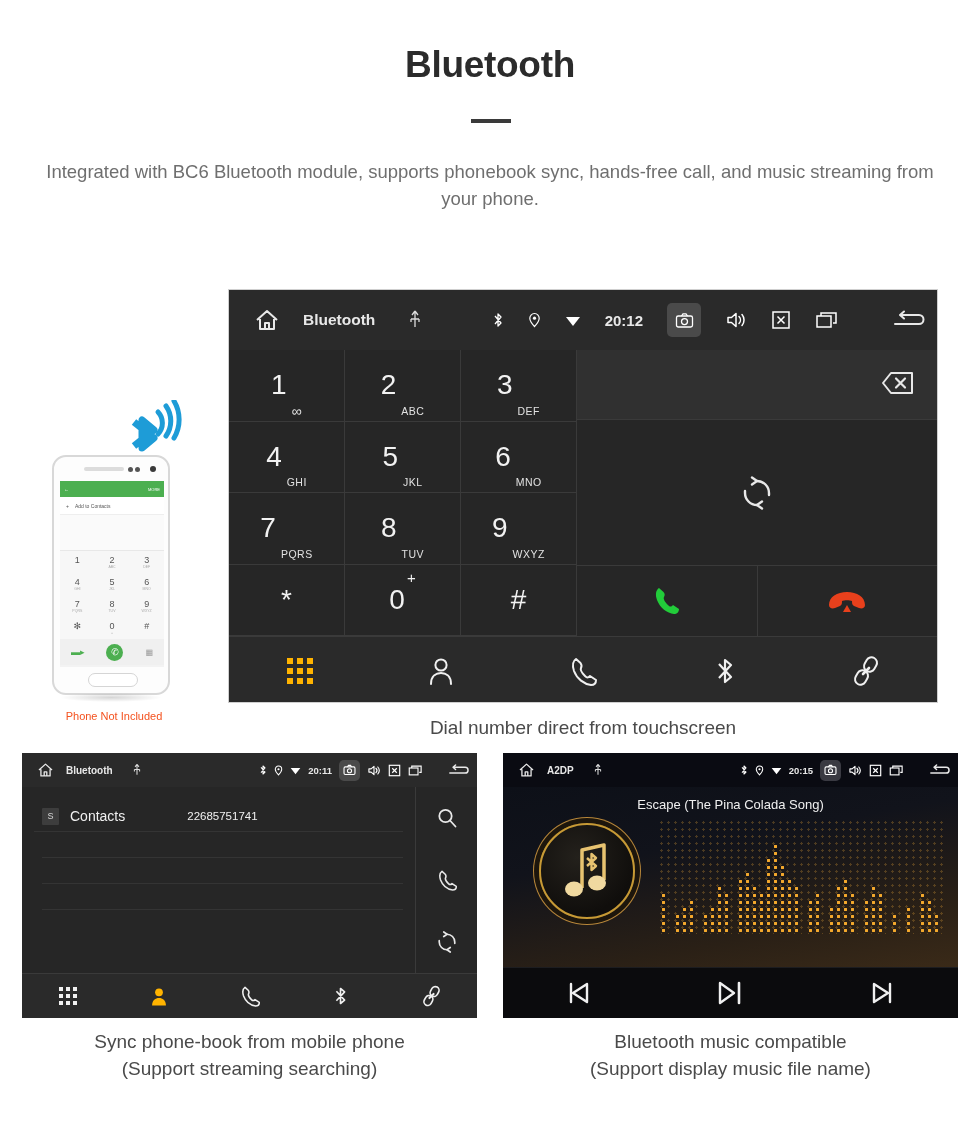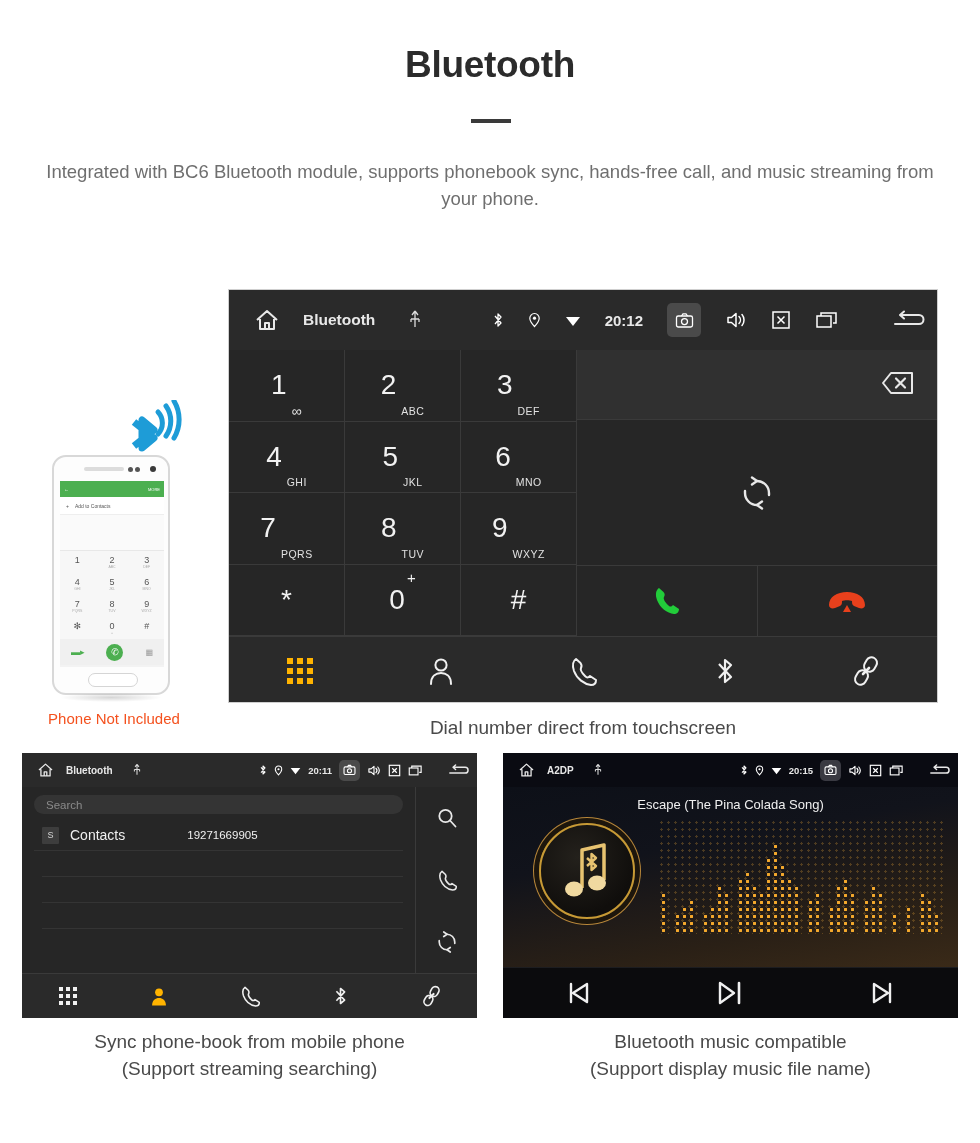--- a/index.html
+++ b/index.html
@@ -137,21 +137,21 @@
                    color:#fff; font-size:9px; }
   .phone-home {
     position:absolute; left:34px; bottom:6px; width:50px; height:14px;
     border:1.5px solid #d5d5d5; border-radius:8px; background:#fff;
   }
   .phone-shadow { position:absolute; left:8px; top:238px; width:102px; height:9px;
                   background:radial-gradient(ellipse at center,rgba(0,0,0,.16),rgba(0,0,0,0) 70%); }
   #bt-signal { position:absolute; left:118px; top:400px; width:74px; height:56px; }
   .notinc {
     position:absolute; left:0; top:710px; width:228px; text-align:center;
-    font-size:15px; color:#f4511e;
+    font-size:11px; color:#f4511e;
   }
 
   
   #book-unit { left:22px; top:753px; width:455px; height:265px; }
   #book-unit .statusbar { height:34px; padding:0 8px 0 10px; font-size:9.5px; }
   #book-unit .sb-home { width:26px; }
   #book-unit .sb-title { margin-left:8px; font-size:10px; }
   #book-unit .usb { margin-left:20px; }
   #book-unit .sb-right { gap:7px; }
   #book-unit .sb-cam { width:21px; height:21px; }
@@ -539,27 +539,24 @@
         <span class="sb-ico" style="margin-left:16px;">
           <svg width="23" height="13" viewBox="0 0 36 20">
               <path d="M6 14 L30 14 A4.5 4.5 0 0 0 30 5 L11 5 M11 5 L15 1.5 M11 5 L15 8.5" fill="none" stroke="#e8e8e8" stroke-width="2.3" stroke-linejoin="round" stroke-linecap="round"></path>
             </svg>
         </span>
       </div>
     </div>
 
     <div class="book-body">
       <div class="book-main">
-        <div class="searchbar">
-          <span>Search</span>
-        </div>
         <div class="contact-row">
           <span class="avatar">S</span>
           <span class="cname">Contacts</span>
-          <span class="cnum">19271669905</span>
+          <span class="cnum">22685751741</span>
         </div>
         <div class="empty-row"></div>
         <div class="empty-row"></div>
         <div class="empty-row"></div>
       </div>
       <div class="book-side">
         <div class="side-btn">
           <svg width="22" height="22" viewBox="0 0 22 22">
               <circle cx="9.5" cy="9" r="6.2" fill="none" stroke="#e8e8e8" stroke-width="1.8"></circle>
               <path d="M14 13.5 L19.5 19.5" stroke="#e8e8e8" stroke-width="1.8" stroke-linecap="round"></path>

